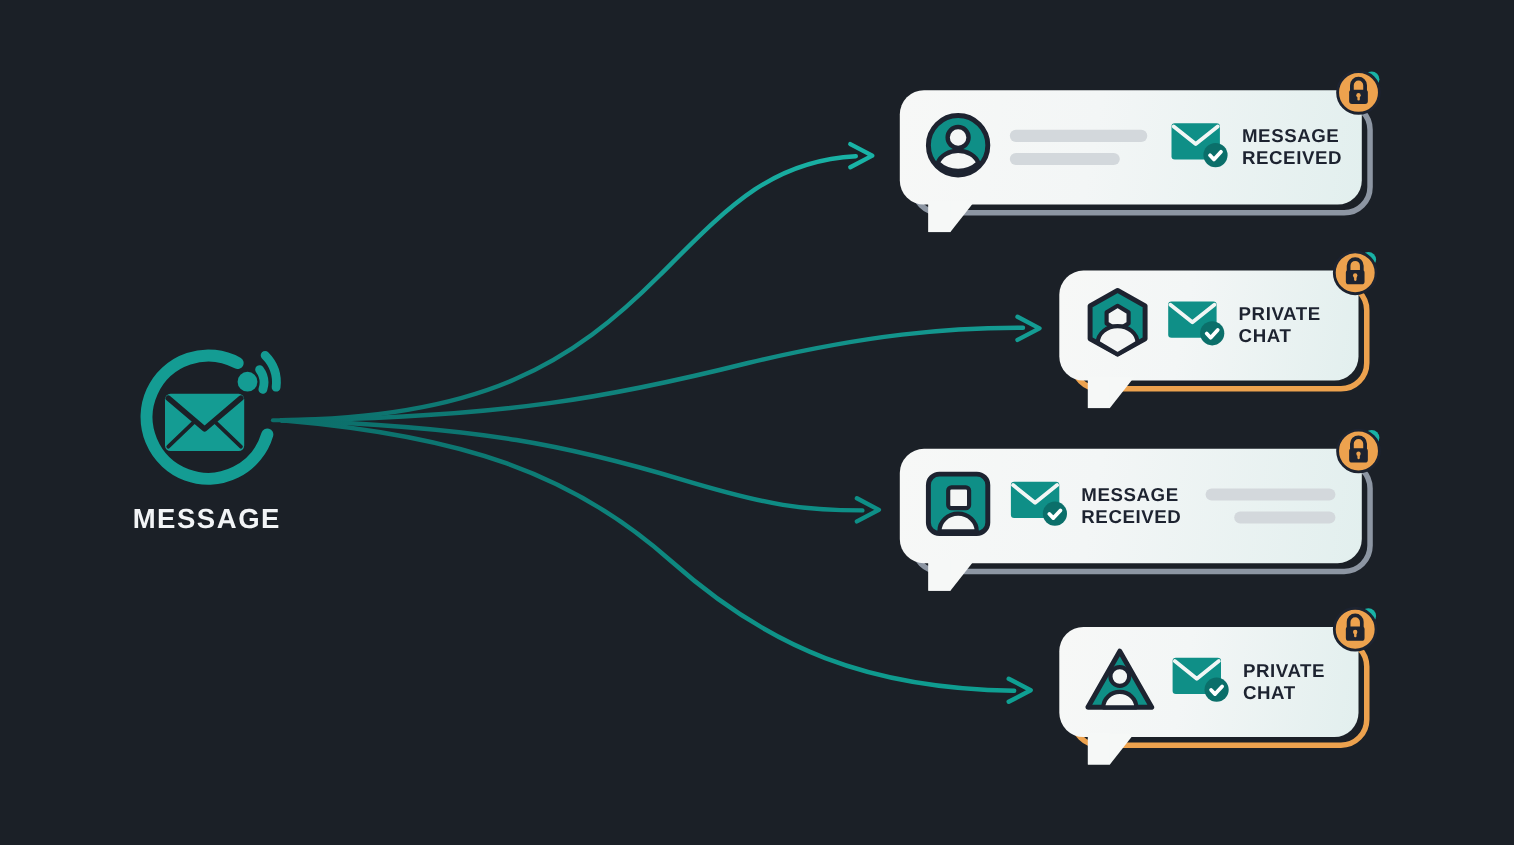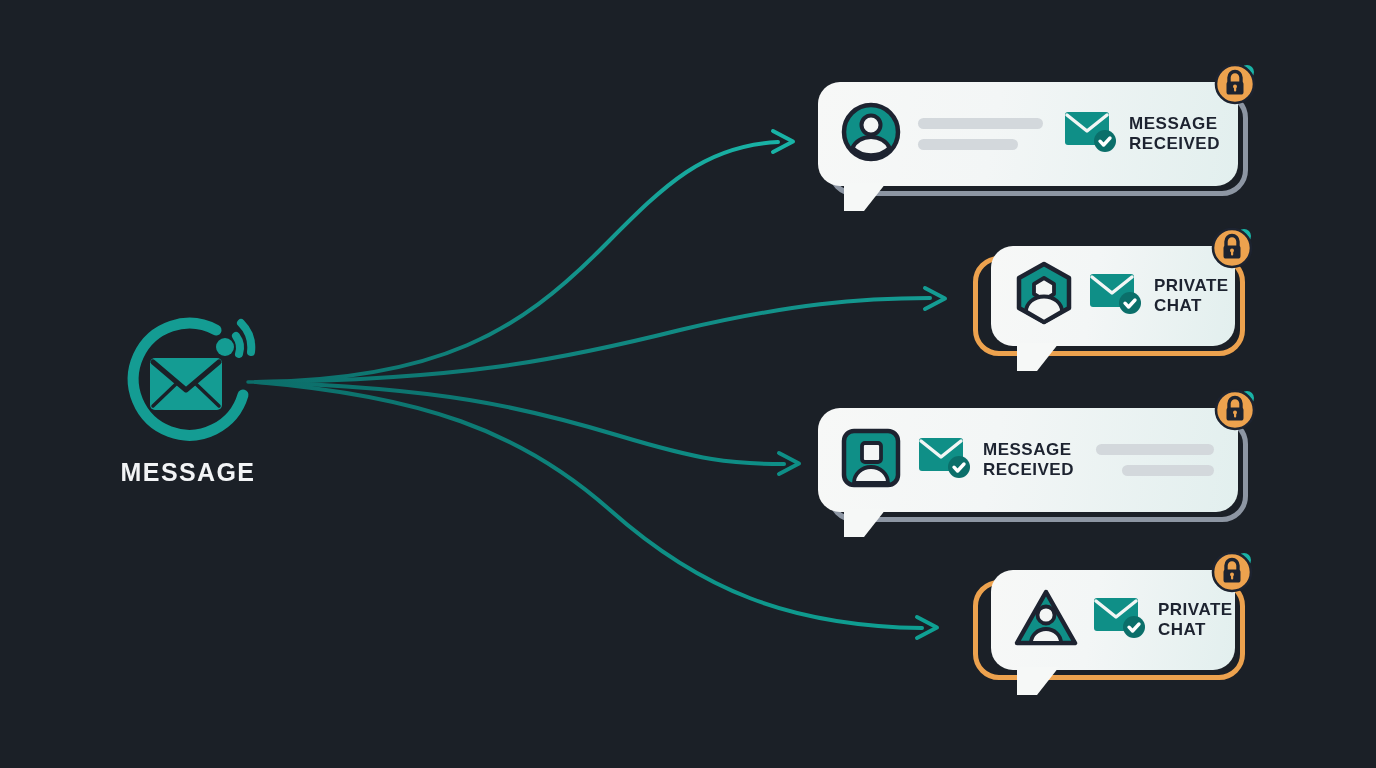--- a/index.html
+++ b/index.html
@@ -131,21 +131,21 @@
     flex: 0 0 auto;
   }
 
   
   #card-1 { left: 818px; top: 82px;  width: 420px; height: 104px; }
   #card-2 { left: 963px; top: 246px; width: 272px; height: 100px; }
   #card-3 { left: 818px; top: 408px; width: 420px; height: 104px; }
   #card-4 { left: 963px; top: 570px; width: 272px; height: 100px; }
 
   #card-1 .card-body { justify-content: flex-start; }
-  #card-2 .card-body, #card-4 .card-body { justify-content: flex-start; gap: 14px; margin-left: 28px; }
+  #card-2 .card-body, #card-4 .card-body { justify-content: flex-start; gap: 14px; }
   #card-3 .card-body { justify-content: flex-start; }
 </style>
 </head>
 <body>
 
 <div id="stage">
 
   <svg id="wires" viewBox="0 0 1376 768" xmlns="http://www.w3.org/2000/svg">
     <defs>
       <linearGradient id="gradA" x1="0" y1="1" x2="1" y2="0">

